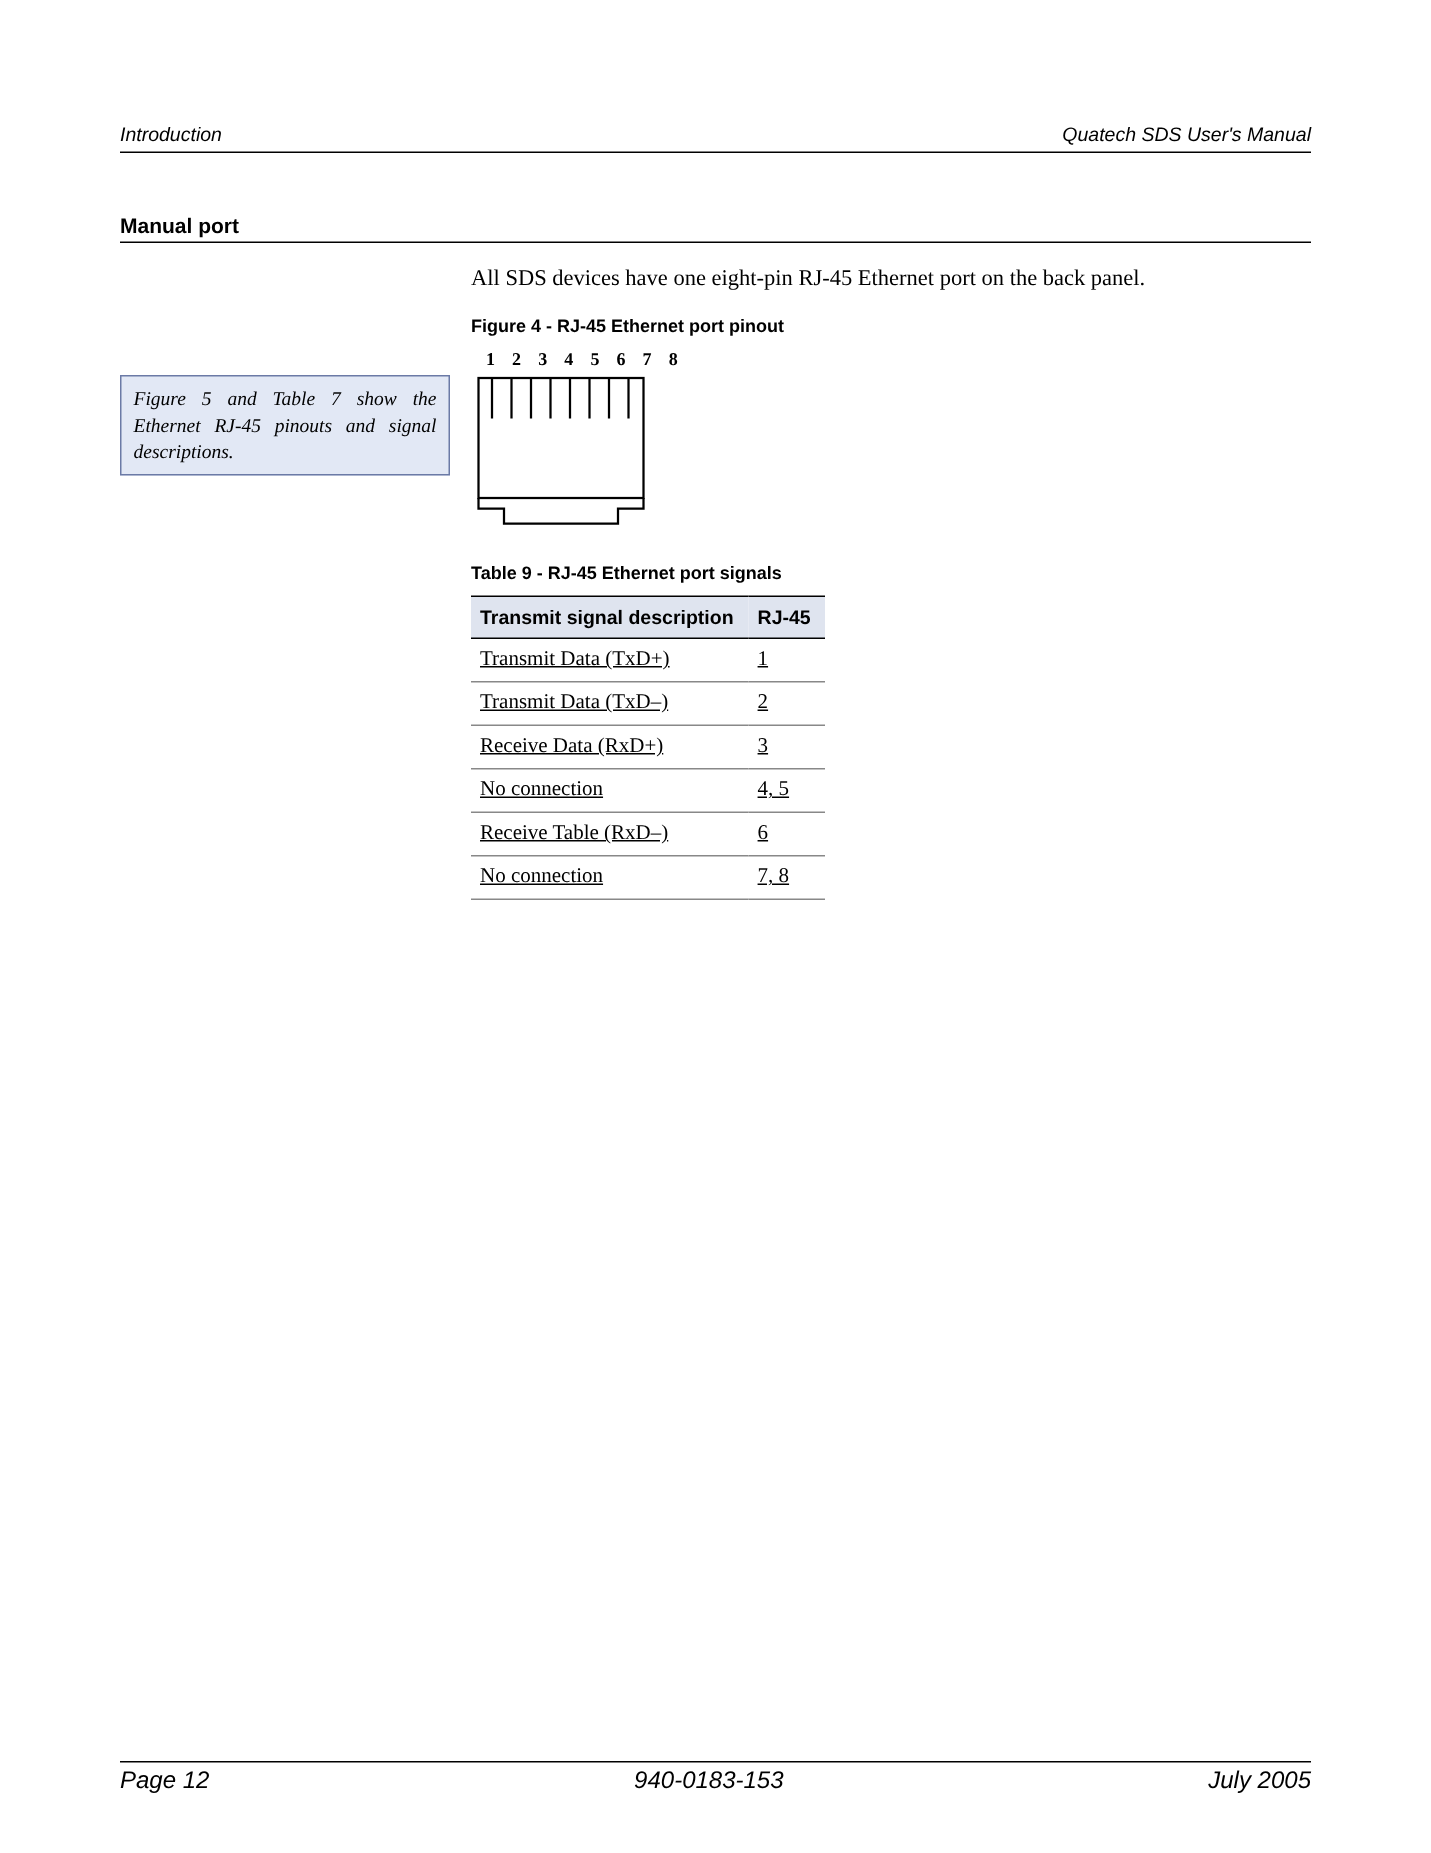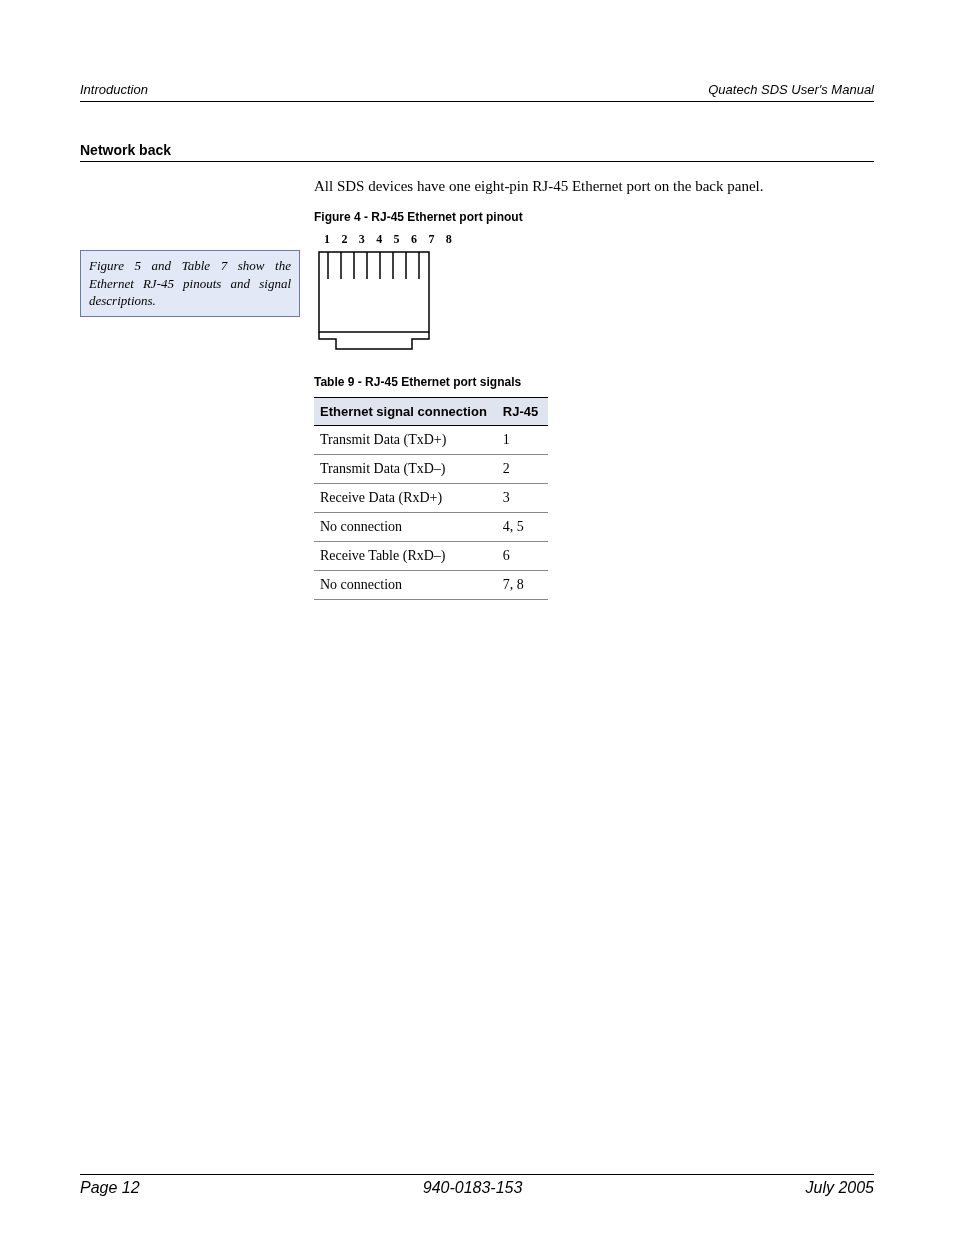--- a/index.html
+++ b/index.html
@@ -96,20 +96,21 @@
     background: #dfe4ef;
     padding: 6px 10px 6px 6px;
     border-top: 1px solid #000;
     border-bottom: 1px solid #000;
     font-size: 13px;
   }
   .signal-table td {
     padding: 6px 10px 6px 6px;
     border-bottom: 1px solid #888;
     font-family: Georgia, serif;
+    text-decoration: underline;
   }
   .footer-row {
     position: absolute;
     left: 80px;
     right: 80px;
     bottom: 50px;
     display: flex;
     justify-content: space-between;
     font-style: italic;
     font-family: Arial, Helvetica, sans-serif;
@@ -121,21 +122,21 @@
 </head>
 <body>
 
 <div class="page">
 
   <div class="header-row">
     <span>Introduction</span>
     <span>Quatech SDS User's Manual</span>
   </div>
 
-  <div class="section-title">Network back</div>
+  <div class="section-title">Manual port</div>
 
   <div class="body-area">
 
     <div class="left-col">
       <div class="callout">Figure 5 and Table 7 show the Ethernet RJ-45 pinouts and signal descriptions.</div>
     </div>
 
     <div class="right-col">
 
       <div class="intro-para">All SDS devices have one eight-pin RJ-45 Ethernet port on the back panel.</div>
@@ -156,21 +157,21 @@
           <line x1="105" y1="5" x2="105" y2="32" stroke="#000" stroke-width="1.5"></line>
           <path d="M 5 85 L 5 92 L 22 92 L 22 102 L 98 102 L 98 92 L 115 92 L 115 85" fill="none" stroke="#000" stroke-width="1.5"></path>
         </svg>
       </div>
 
       <div class="fig-caption">Table 9 - RJ-45 Ethernet port signals</div>
 
       <table class="signal-table">
         <thead>
           <tr>
-            <th>Ethernet signal connection</th>
+            <th>Transmit signal description</th>
             <th>RJ-45</th>
           </tr>
         </thead>
         <tbody>
           <tr>
             <td>Transmit Data (TxD+)</td>
             <td>1</td>
           </tr>
           <tr>
             <td>Transmit Data (TxD–)</td>

